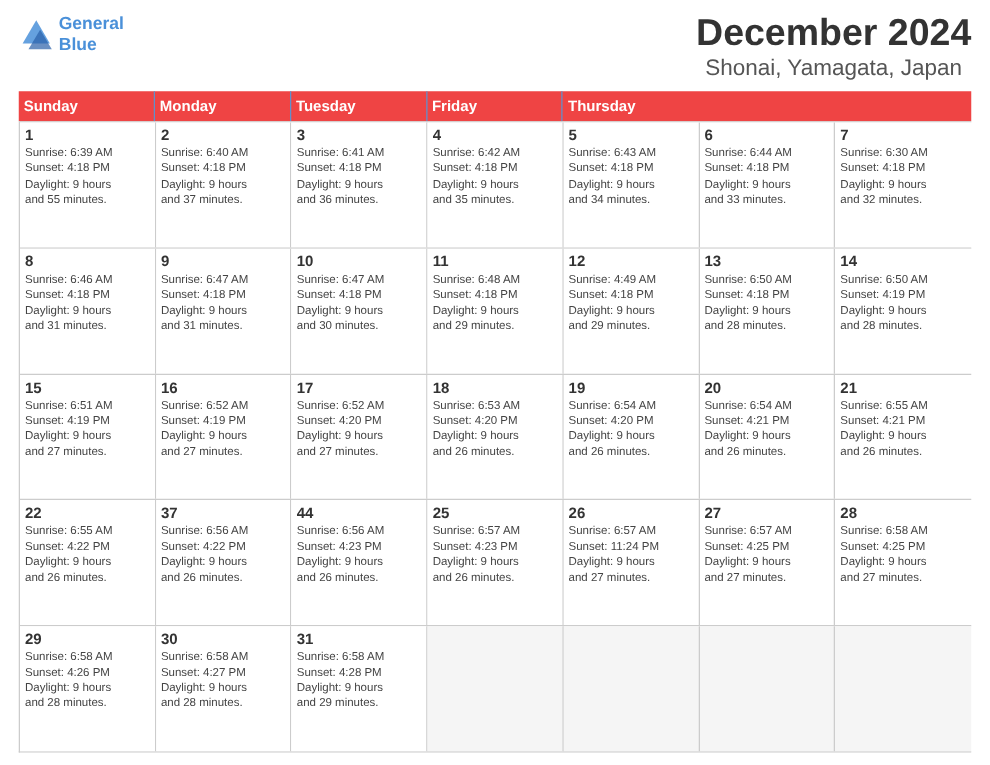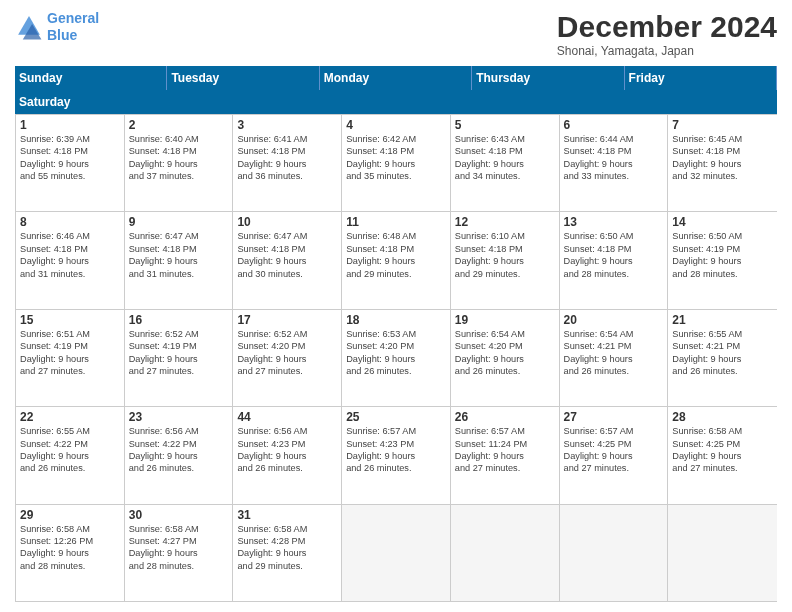--- a/index.html
+++ b/index.html
@@ -35,40 +35,40 @@
       line-height: 1.2;
     }
     .logo-text span {
       color: #4a90d9;
     }
     .logo-icon {
       width: 28px;
       height: 28px;
     }
     .title-area {
-      text-align: left;
+      text-align: center;
     }
     .month-title {
       font-size: 30px;
       font-weight: bold;
       color: #333;
     }
     .subtitle {
-      font-size: 12px;
+      font-size: 18px;
       color: #555;
     }
     .calendar {
       flex: 1;
       display: flex;
       flex-direction: column;
     }
     .cal-header {
       display: grid;
-      grid-template-columns: repeat(5, 1fr);
-      background: #0369a1;
+      grid-template-columns: repeat(7, 1fr);
+      background: #ef4444;
     }
     .cal-header-cell {
       color: #fff;
       font-size: 12px;
       font-weight: bold;
       padding: 5px 4px;
       text-align: left;
       border-right: 1px solid #6090cc;
     }
     .cal-header-cell:last-child {
@@ -132,25 +132,24 @@
     </div>
     <div class="title-area">
       <div class="month-title">December 2024</div>
       <div class="subtitle">Shonai, Yamagata, Japan</div>
     </div>
   </div>
 
   <div class="calendar">
     <div class="cal-header">
     <div class="cal-header-cell">Sunday</div>
+        <div class="cal-header-cell">Monday</div>
         <div class="cal-header-cell">Tuesday</div>
-        <div class="cal-header-cell">Monday</div>
+        <div class="cal-header-cell">Friday</div>
         <div class="cal-header-cell">Thursday</div>
-        <div class="cal-header-cell">Friday</div>
-        <div class="cal-header-cell">Saturday</div>
       </div>
     <div class="cal-body">
     <div class="cal-row">
           <div class="cal-cell">
             <span class="day-num">1</span>
             <span class="cell-line">Sunrise: 6:39 AM</span>
             <span class="cell-line">Sunset: 4:18 PM</span>
             <span class="cell-line">Daylight: 9 hours</span>
             <span class="cell-line">and 55 minutes.</span>
           </div>
@@ -184,21 +183,21 @@
           </div>
           <div class="cal-cell">
             <span class="day-num">6</span>
             <span class="cell-line">Sunrise: 6:44 AM</span>
             <span class="cell-line">Sunset: 4:18 PM</span>
             <span class="cell-line">Daylight: 9 hours</span>
             <span class="cell-line">and 33 minutes.</span>
           </div>
           <div class="cal-cell">
             <span class="day-num">7</span>
-            <span class="cell-line">Sunrise: 6:45 AM</span>
+            <span class="cell-line">Sunrise: 6:30 AM</span>
             <span class="cell-line">Sunset: 4:18 PM</span>
             <span class="cell-line">Daylight: 9 hours</span>
             <span class="cell-line">and 32 minutes.</span>
           </div>
         </div>
         <div class="cal-row">
           <div class="cal-cell">
             <span class="day-num">8</span>
             <span class="cell-line">Sunrise: 6:46 AM</span>
             <span class="cell-line">Sunset: 4:18 PM</span>
@@ -221,21 +220,21 @@
           </div>
           <div class="cal-cell">
             <span class="day-num">11</span>
             <span class="cell-line">Sunrise: 6:48 AM</span>
             <span class="cell-line">Sunset: 4:18 PM</span>
             <span class="cell-line">Daylight: 9 hours</span>
             <span class="cell-line">and 29 minutes.</span>
           </div>
           <div class="cal-cell">
             <span class="day-num">12</span>
-            <span class="cell-line">Sunrise: 6:10 AM</span>
+            <span class="cell-line">Sunrise: 4:49 AM</span>
             <span class="cell-line">Sunset: 4:18 PM</span>
             <span class="cell-line">Daylight: 9 hours</span>
             <span class="cell-line">and 29 minutes.</span>
           </div>
           <div class="cal-cell">
             <span class="day-num">13</span>
             <span class="cell-line">Sunrise: 6:50 AM</span>
             <span class="cell-line">Sunset: 4:18 PM</span>
             <span class="cell-line">Daylight: 9 hours</span>
             <span class="cell-line">and 28 minutes.</span>
@@ -301,21 +300,21 @@
         </div>
         <div class="cal-row">
           <div class="cal-cell">
             <span class="day-num">22</span>
             <span class="cell-line">Sunrise: 6:55 AM</span>
             <span class="cell-line">Sunset: 4:22 PM</span>
             <span class="cell-line">Daylight: 9 hours</span>
             <span class="cell-line">and 26 minutes.</span>
           </div>
           <div class="cal-cell">
-            <span class="day-num">23</span>
+            <span class="day-num">37</span>
             <span class="cell-line">Sunrise: 6:56 AM</span>
             <span class="cell-line">Sunset: 4:22 PM</span>
             <span class="cell-line">Daylight: 9 hours</span>
             <span class="cell-line">and 26 minutes.</span>
           </div>
           <div class="cal-cell">
             <span class="day-num">44</span>
             <span class="cell-line">Sunrise: 6:56 AM</span>
             <span class="cell-line">Sunset: 4:23 PM</span>
             <span class="cell-line">Daylight: 9 hours</span>
@@ -347,21 +346,21 @@
             <span class="cell-line">Sunrise: 6:58 AM</span>
             <span class="cell-line">Sunset: 4:25 PM</span>
             <span class="cell-line">Daylight: 9 hours</span>
             <span class="cell-line">and 27 minutes.</span>
           </div>
         </div>
         <div class="cal-row">
           <div class="cal-cell">
             <span class="day-num">29</span>
             <span class="cell-line">Sunrise: 6:58 AM</span>
-            <span class="cell-line">Sunset: 12:26 PM</span>
+            <span class="cell-line">Sunset: 4:26 PM</span>
             <span class="cell-line">Daylight: 9 hours</span>
             <span class="cell-line">and 28 minutes.</span>
           </div>
           <div class="cal-cell">
             <span class="day-num">30</span>
             <span class="cell-line">Sunrise: 6:58 AM</span>
             <span class="cell-line">Sunset: 4:27 PM</span>
             <span class="cell-line">Daylight: 9 hours</span>
             <span class="cell-line">and 28 minutes.</span>
           </div>

